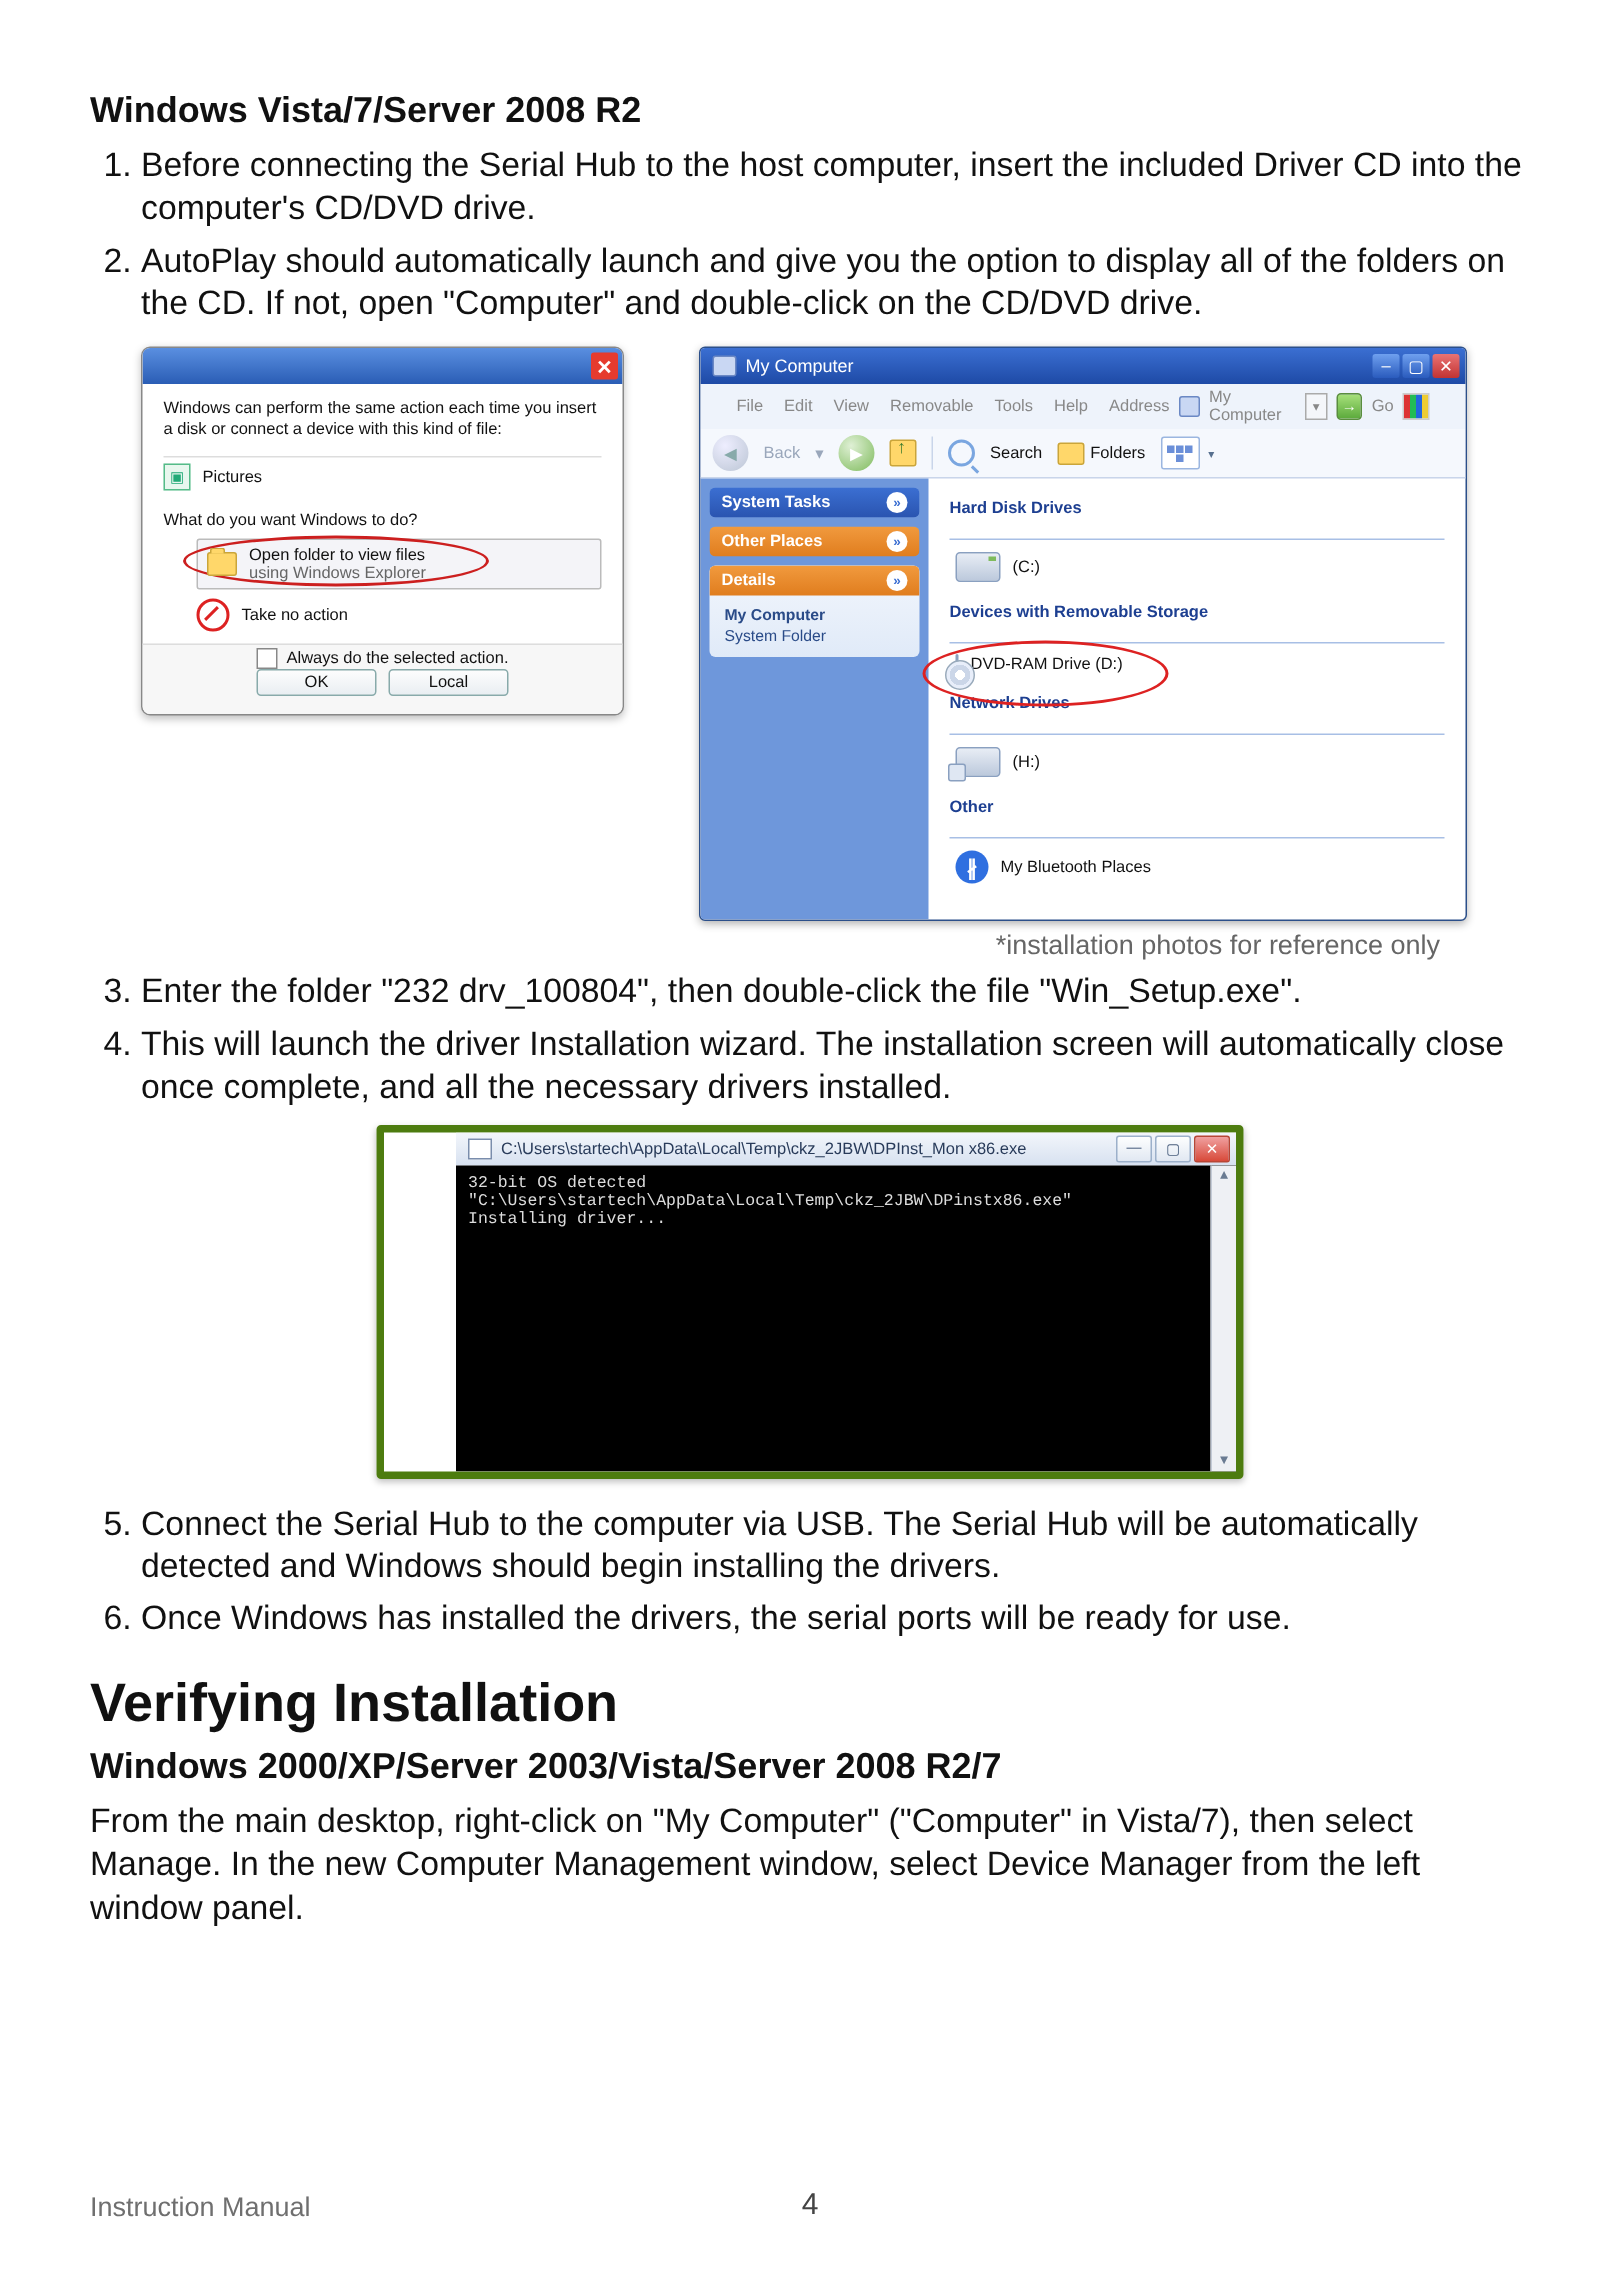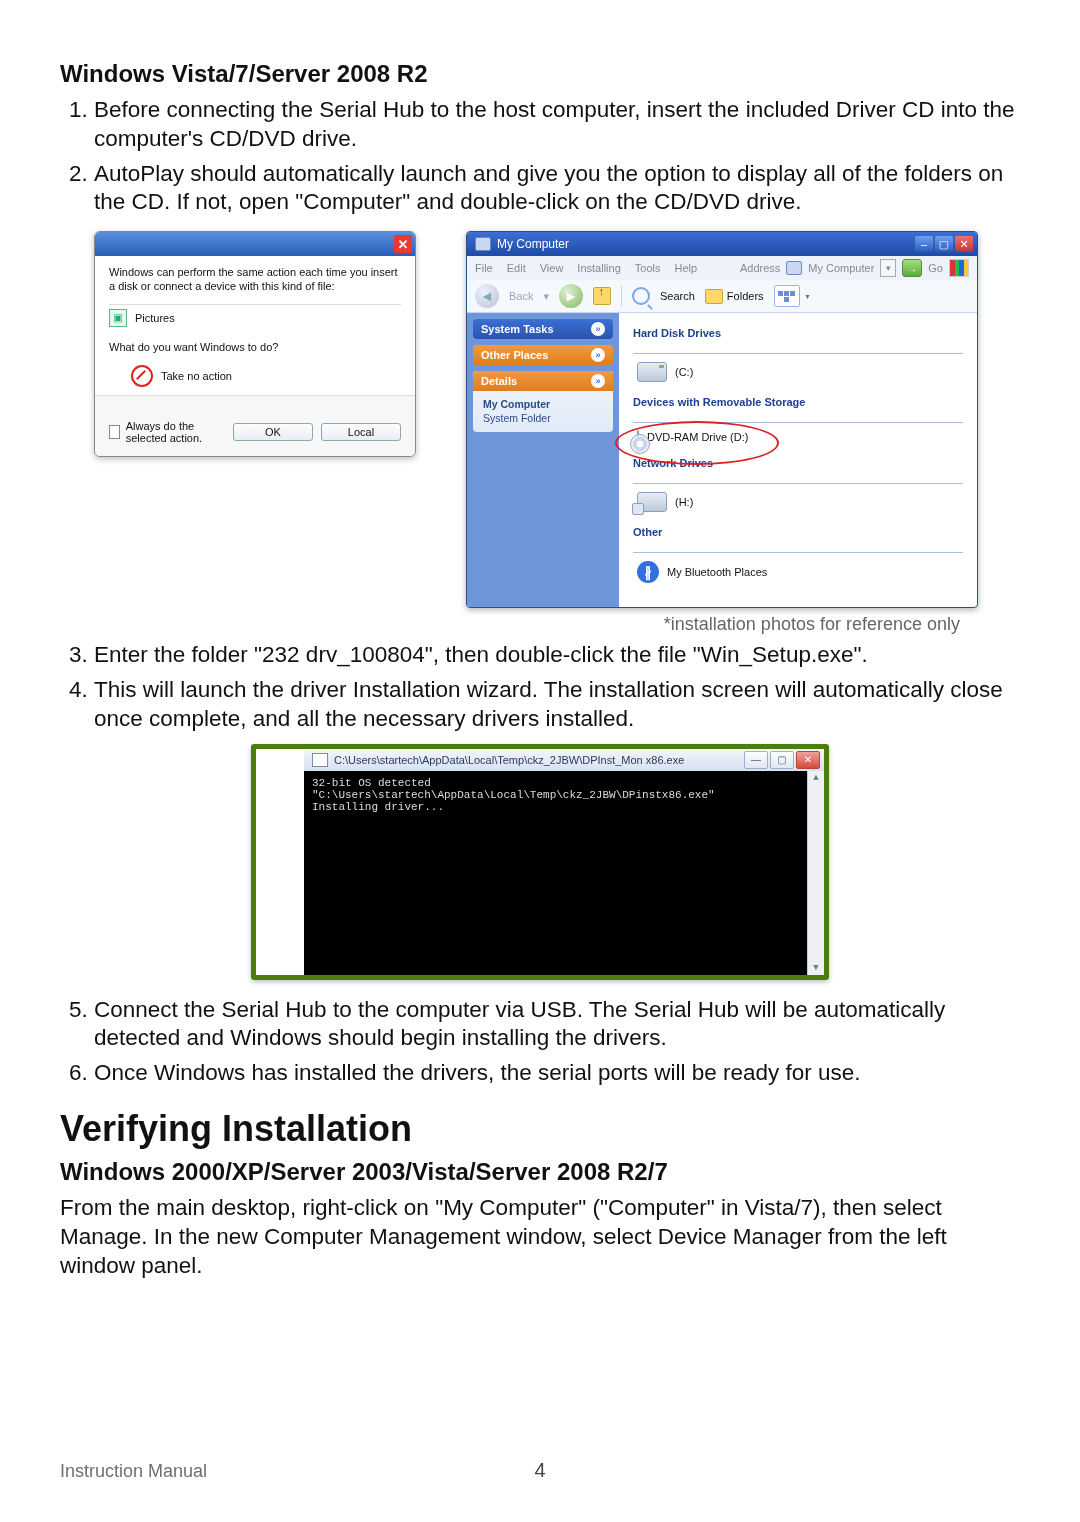--- a/index.html
+++ b/index.html
@@ -118,23 +118,24 @@
   .ap-na .no-ic{
     width:18px; height:18px; border:2px solid #d22; border-radius:50%;
     position:relative;
   }
   .ap-na .no-ic::after{
     content:""; position:absolute; left:2px; top:7px; width:12px; height:2px;
     background:#d22; transform:rotate(-45deg);
   }
   .ap-foot {
     border-top: 1px solid #ddd;
-    padding: 24px 14px 12px;
+    padding: 2px 14px 12px;
     display: flex; align-items: center; justify-content: space-between;
     background: #f7f7f7;
+    flex-direction: column;
   }
   .ap-chk { display:flex; gap:6px; align-items:center; }
   .ap-chk .box { width:12px; height:12px; border:1px solid #888; background:#fff;}
   .ap-btns { display:flex; gap:8px; }
   .ap-btn {
     min-width: 58px; padding: 2px 10px;
     border: 1px solid #8aa; border-radius: 3px;
     background: linear-gradient(#fdfdfd,#e9eef2);
     text-align: center; font-size: 11px;
   }
@@ -161,21 +162,21 @@
   .ex-title-left { display:flex; align-items:center; gap:6px;}
   .ex-pcic{ width:14px;height:12px;background:#c9d7f3;border:1px solid #6b88c4;border-radius:2px;}
   .ex-winbtns{ display:flex; gap:2px;}
   .ex-winbtns span{
     width:18px; height:16px; display:flex;align-items:center;justify-content:center;
     background:linear-gradient(#6fa0ef,#2a5bbd); border-radius:2px; color:#fff; font-size:11px;
   }
   .ex-winbtns span.x{ background:linear-gradient(#e97373,#c23333);}
   .ex-menu{
     background:#eef3fb; color:#888;
-    padding:3px 8px; font-size:11px;
+    padding:3px 24px; font-size:11px;
     display:flex; gap:14px; align-items:center;
   }
   .ex-menu .right{ margin-left:auto; display:flex; gap:6px; align-items:center;}
   .addr-label{color:#888;}
   .addr-ic{ width:14px;height:12px;background:#c9d7f3;border:1px solid #6b88c4;border-radius:2px;display:inline-block;vertical-align:middle;}
   .addr-dd{ width:14px;height:16px;border:1px solid #aaa;background:#f4f6fa;display:inline-flex;align-items:center;justify-content:center;font-size:9px;}
   .go-btn{ width:18px;height:16px;border:1px solid #5a8d3f;border-radius:3px;background:linear-gradient(#a6e07a,#5caa3c);color:#fff;display:inline-flex;align-items:center;justify-content:center;font-size:10px;}
   .flag-ic{ width:18px;height:16px; background:linear-gradient(90deg,#d33 0 25%,#2b5 25% 50%,#26d 50% 75%,#ec3 75% 100%); border:1px solid #ccc;}
   .ex-toolbar{
     background:#f5f8fd;
@@ -322,20 +323,28 @@
         <div class="ap-close">✕</div>
       </div>
       <div class="ap-body">
         <div class="ap-msg">Windows can perform the same action each time you insert a disk or connect a device with this kind of file:</div>
         <div class="ap-row first">
           <span class="ap-icon-sq">▣</span>
           <span>Pictures</span>
         </div>
         <div class="ap-q">What do you want Windows to do?</div>
 
+        <div class="ap-opt selected">
+          <span class="ap-oval"></span>
+          <span class="folder-ic"></span>
+          <span>
+            <span>Open folder to view files</span><br>
+            <span style="color:#666">using Windows Explorer</span>
+          </span>
+        </div>
 
         <div class="ap-na">
           <span class="no-ic"></span>
           <span>Take no action</span>
         </div>
       </div>
       <div class="ap-foot">
         <div class="ap-chk">
           <span class="box"></span>
           <span>Always do the selected action.</span>
@@ -356,21 +365,21 @@
         <span class="ex-winbtns">
           <span>–</span>
           <span>▢</span>
           <span class="x">✕</span>
         </span>
       </div>
       <div class="ex-menu">
         <span>File</span>
         <span>Edit</span>
         <span>View</span>
-        <span>Installing</span>
+        <span>Removable</span>
         <span>Tools</span>
         <span>Help</span>
         <span class="right">
           <span class="addr-label">Address</span>
           <span class="addr-ic"></span>
           <span>My Computer</span>
           <span class="addr-dd">▾</span>
           <span class="go-btn">→</span>
           <span>Go</span>
           <span class="flag-ic"></span>

